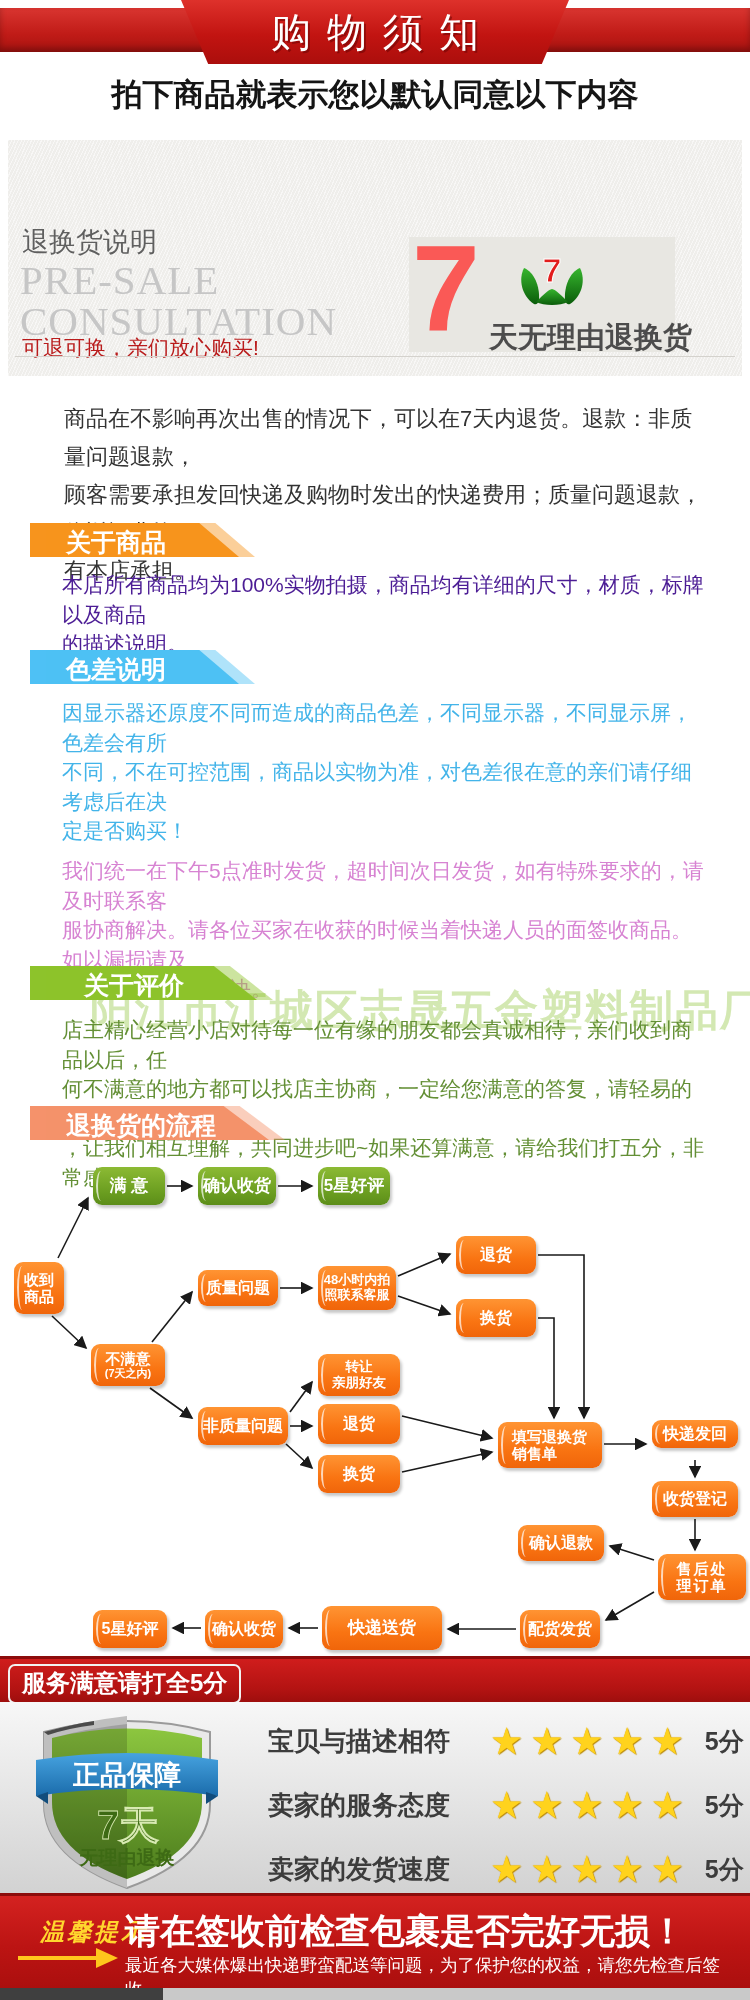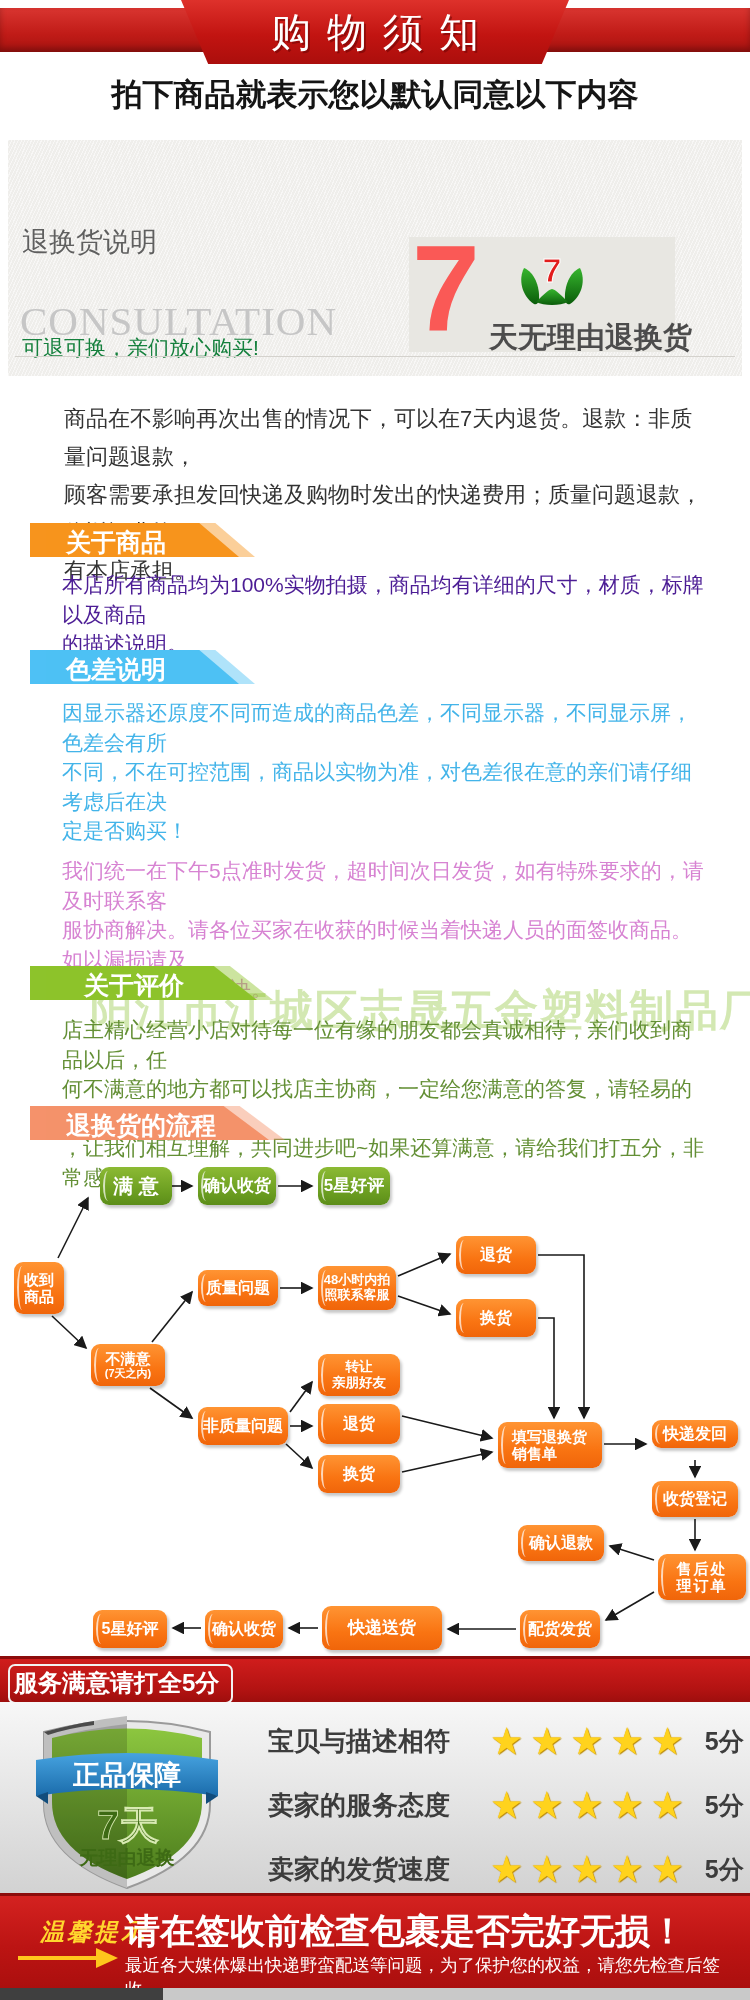--- a/index.html
+++ b/index.html
@@ -22,21 +22,21 @@
 
   
   .presale{position:absolute;left:8px;top:140px;width:734px;height:236px;
     background:
       repeating-linear-gradient(115deg,rgba(255,255,255,.55) 0 1px,rgba(0,0,0,0) 1px 3px),
       #efeeeb;}
   .presale-hr{position:absolute;left:15px;top:356px;width:720px;height:1px;background:#d4d2cd;}
   .ps-cn{position:absolute;left:22px;top:224px;font-size:27px;font-weight:normal;color:#5f5f5f;}
   .ps-en{position:absolute;left:20px;font-family:"Liberation Serif","DejaVu Serif",serif;
     font-size:41px;color:#c6c6c6;letter-spacing:1px;}
-  .ps-note{position:absolute;left:22px;top:334px;font-size:21px;color:#15803d;}
+  .ps-note{position:absolute;left:22px;top:334px;font-size:21px;color:#b91c1c;}
   .ps-inner{position:absolute;left:409px;top:237px;width:266px;height:115px;background:#e8e7e2;}
   .big7{position:absolute;left:412px;top:228px;font-size:122px;font-weight:bold;color:#fa5956;line-height:1;}
   .days{position:absolute;left:489px;top:318px;font-size:29px;font-weight:bold;color:#4c4c4c;}
 
   
   .policy{position:absolute;left:64px;top:400px;width:640px;font-size:22px;line-height:38px;
     color:#333;font-weight:500;white-space:pre-line;}
 
   
   .sec-banner{position:absolute;height:34px;width:225px;}
@@ -61,21 +61,21 @@
   .fb::before,.fg::before{content:'';position:absolute;left:3px;top:4px;bottom:4px;width:8px;
     border-left:2px solid rgba(255,255,255,.7);border-radius:50%;}
   .fsub{font-size:11px;font-weight:bold;display:block;}
   .flow-svg{position:absolute;left:0;top:1150px;z-index:0;}
 
   
   .score-bar{position:absolute;left:0;top:1656px;width:750px;height:46px;
     background:linear-gradient(180deg,#d01d1c 0%,#b31312 70%,#9e0e0d 100%);
     border-top:3px solid #8c0c0b;box-sizing:border-box;}
   .score-bar .tag{position:absolute;left:8px;top:5px;border:2px solid #f2f2f2;border-radius:7px;
-    color:#fff;font-size:24px;font-weight:bold;padding:1px 12px 3px 4px;}
+    color:#fff;font-size:24px;font-weight:bold;padding:1px 12px 3px 12px;}
   .rating{position:absolute;left:0;top:1702px;width:750px;height:191px;
     background:linear-gradient(180deg,#f7f7f7 0%,#e3e3e3 55%,#d2d2d2 100%);}
   .rrow{position:absolute;left:268px;height:42px;display:flex;align-items:center;}
   .rlabel{font-size:26px;font-weight:bold;color:#3c3c3c;width:212px;}
   .stars{margin-left:10px;letter-spacing:7px;font-size:37px;color:#ffd31d;
     text-shadow:0 0 1px #d8a00a,1px 1px 1px #b98a08;white-space:nowrap;}
   .rscore{margin-left:14px;font-size:25px;font-weight:bold;color:#3c3c3c;}
 
   
   .footer{position:absolute;left:0;top:1893px;width:750px;height:95px;
@@ -97,20 +97,21 @@
 <div id="page">
 
   <div class="ribbon-wing"></div>
   <div class="ribbon-center">
     <span class="ribbon-title">购物须知</span>
   </div>
   <div class="subtitle">拍下商品就表示您以默认同意以下内容</div>
 
   <div class="presale"></div>
   <div class="ps-cn">退换货说明</div>
+  <div class="ps-en" style="top:256px;">PRE-SALE</div>
   <div class="ps-en" style="top:297px;">CONSULTATION</div>
   <div class="ps-note">可退可换，亲们放心购买!</div>
   <div class="ps-inner"></div>
   <div class="big7">7</div>
   <svg class="abs" style="left:514px;top:246px;" width="76" height="64" viewBox="0 0 76 64">
     <defs>
       <linearGradient id="gh" x1="0" y1="0" x2="0" y2="1">
         <stop offset="0" stop-color="#37b52e"></stop>
           <stop offset="1" stop-color="#0a5c0a"></stop>
       </linearGradient>
@@ -186,21 +187,21 @@
       <line x1="654" y1="410" x2="610" y2="396"></line>
       <line x1="654" y1="442" x2="606" y2="470"></line>
       <line x1="516" y1="479" x2="448" y2="479"></line>
       <line x1="318" y1="478" x2="289" y2="478"></line>
       <line x1="201" y1="478" x2="173" y2="478"></line>
     </g>
   </svg>
 
   <div class="fb" style="left:14px;top:1262px;width:50px;height:52px;font-size:15px;">收到
 商品</div>
-  <div class="fg" style="left:100px;top:1167px;width:72px;height:38px;font-size:20px;">满  意</div>
+  <div class="fg" style="left:93px;top:1167px;width:72px;height:38px;font-size:17px;">满  意</div>
   <div class="fg" style="left:198px;top:1167px;width:78px;height:38px;font-size:17px;">确认收货</div>
   <div class="fg" style="left:318px;top:1167px;width:72px;height:38px;font-size:17px;">5星好评</div>
   <div class="fb" style="left:198px;top:1270px;width:80px;height:36px;font-size:16px;">质量问题</div>
   <div class="fb" style="left:318px;top:1266px;width:78px;height:44px;font-size:13px;">48小时内拍
 照联系客服</div>
   <div class="fb" style="left:456px;top:1236px;width:80px;height:38px;font-size:16px;">退货</div>
   <div class="fb" style="left:456px;top:1299px;width:80px;height:38px;font-size:16px;">换货</div>
   <div class="fb" style="left:91px;top:1344px;width:74px;height:42px;font-size:15px;flex-direction:column;">
     <span>不满意</span>
     <span class="fsub">(7天之内)</span>

